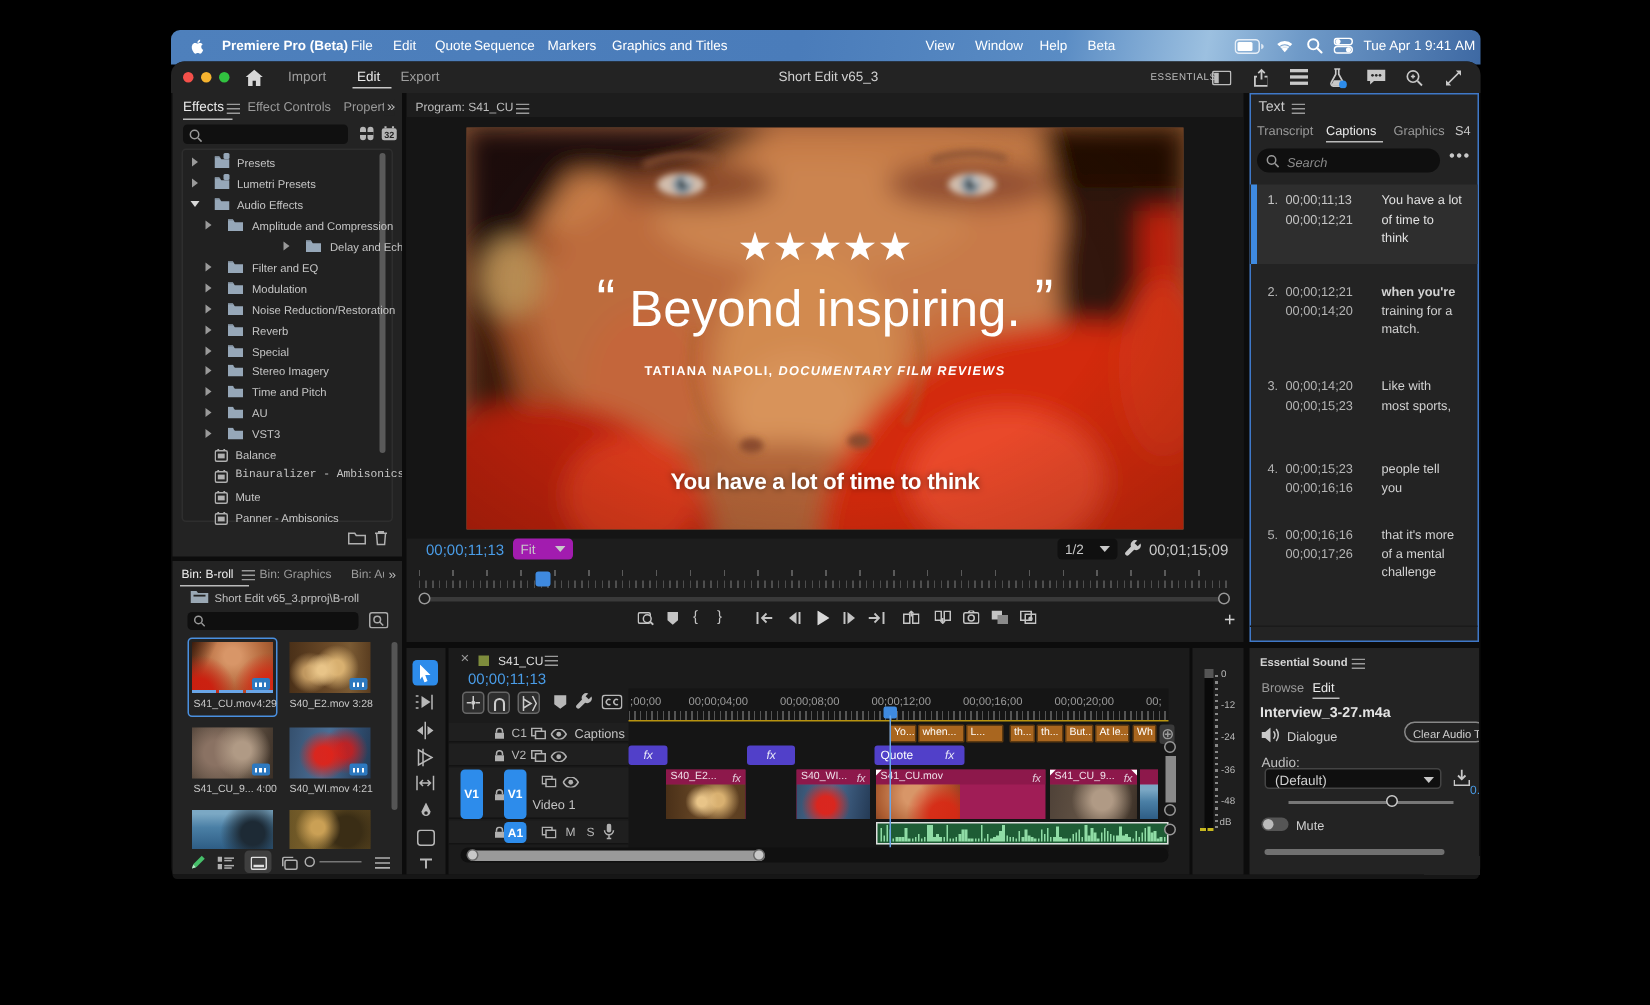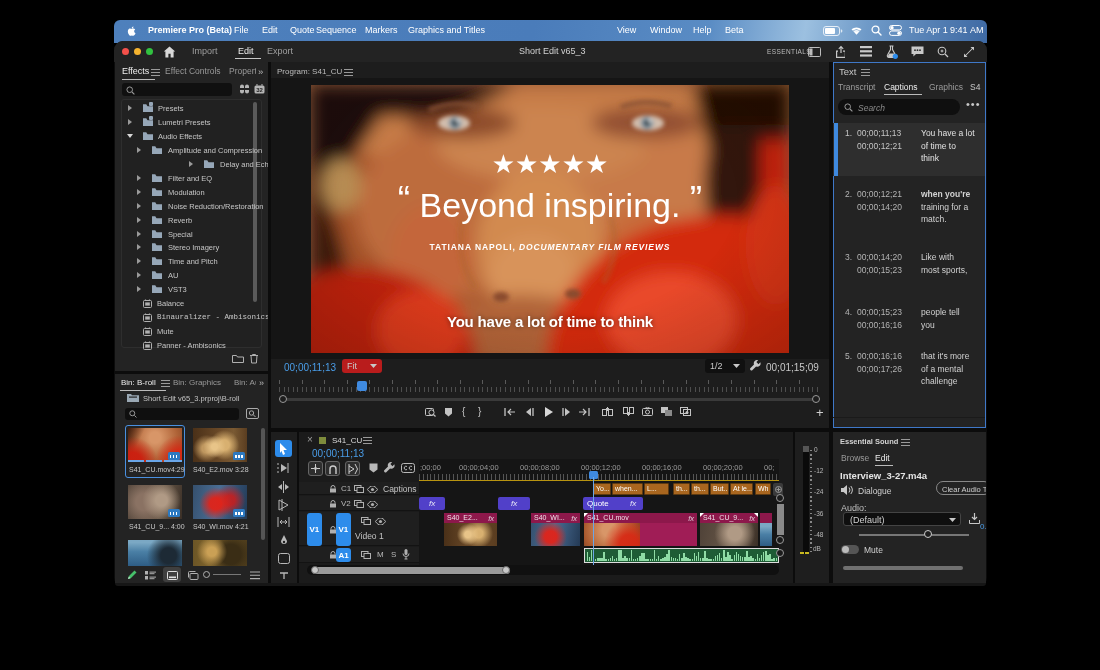--- a/index.html
+++ b/index.html
@@ -491,21 +491,21 @@
 
         <div class="abs" style="left:0;top:64px;width:478px;text-align:center;color:#fff;font-size:26px;letter-spacing:0;text-indent:0;">★★★★★</div>
         <div class="abs" style="left:0;top:157px;width:478px;text-align:center;color:#fff;font-size:8.5px;font-weight:bold;letter-spacing:0.9px;">TATIANA NAPOLI, <span style="font-style:italic;">DOCUMENTARY FILM REVIEWS</span></div>
         <div class="abs" style="left:0;top:94px;width:478px;text-align:center;color:#fff;font-size:34px;white-space:nowrap;">
           <span style="font-size:37px;vertical-align:5px;">“</span><span> Beyond inspiring. </span><span style="font-size:37px;vertical-align:5px;">”</span>
         </div>
         <div class="abs" style="left:0;top:228px;width:478px;text-align:center;color:#fff;font-size:15px;font-weight:bold;letter-spacing:-0.2px;text-shadow:0 0 5px rgba(0,0,0,.5);">You have a lot of time to think</div>
       </div>
 
       <span class="abs" style="left:13px;top:300px;color:#4a9de8;font-size:10px;">00;00;11;13</span>
-      <div class="abs" style="left:71px;top:297px;width:40px;height:14px;background:#b91c1c;border-radius:3px;">
+      <div class="abs" style="left:71px;top:297px;width:40px;height:14px;background:#a21caf;border-radius:3px;">
         <span class="abs" style="left:5px;top:2px;font-size:9px;color:#c8c8c8;">Fit</span>
         <svg class="ic" style="left:28px;top:5px;" width="7" height="5" viewBox="0 0 7 5">
             <path d="M0 0l3.5 4L7 0z" fill="#c8c8c8"></path>
           </svg>
       </div>
       <div class="abs" style="left:434px;top:297px;width:40px;height:14px;background:#101010;border-radius:3px;">
         <span class="abs" style="left:5px;top:2px;font-size:9px;color:#c8c8c8;">1/2</span>
         <svg class="ic" style="left:28px;top:5px;" width="7" height="5" viewBox="0 0 7 5">
             <path d="M0 0l3.5 4L7 0z" fill="#c8c8c8"></path>
           </svg>

